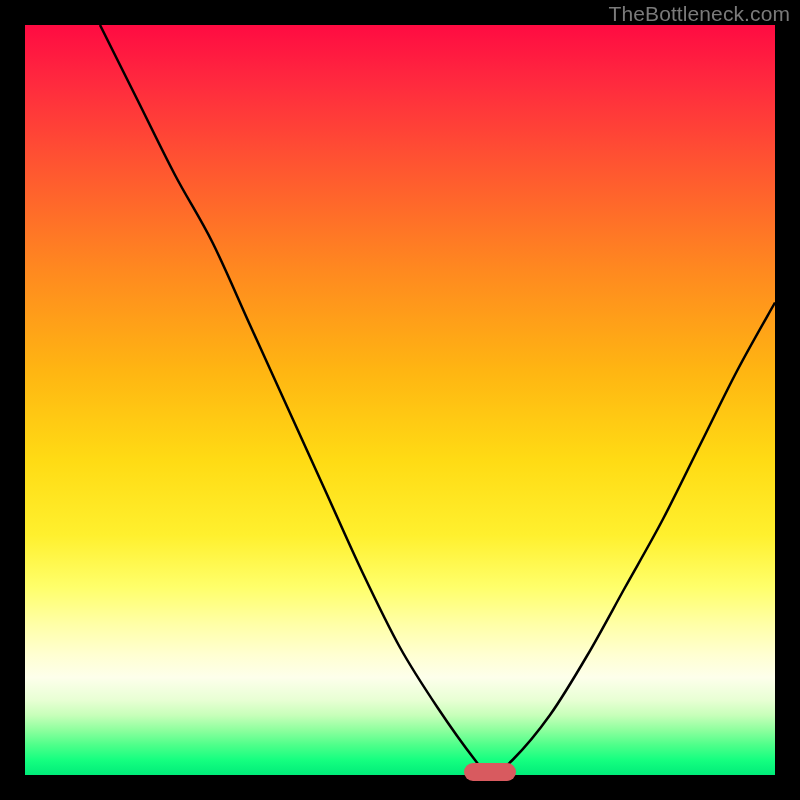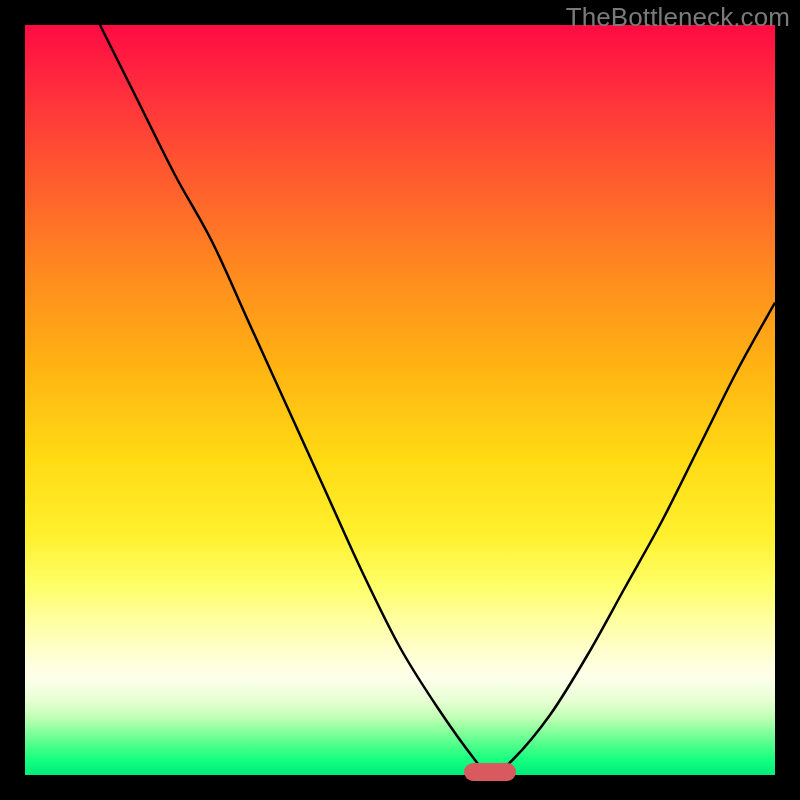--- a/index.html
+++ b/index.html
@@ -52,21 +52,21 @@
   .marker {
     position: absolute;
     background: #d85a5f;
     border-radius: 9px;
   }
   .watermark {
     position: absolute;
     top: 2px;
     right: 10px;
     color: #7a7a7a;
-    font-size: 26px;
+    font-size: 21px;
     letter-spacing: 0.1px;
   }
 </style>
 </head>
 <body>
 
 <div class="frame">
 
   <div class="plot-area">
 

